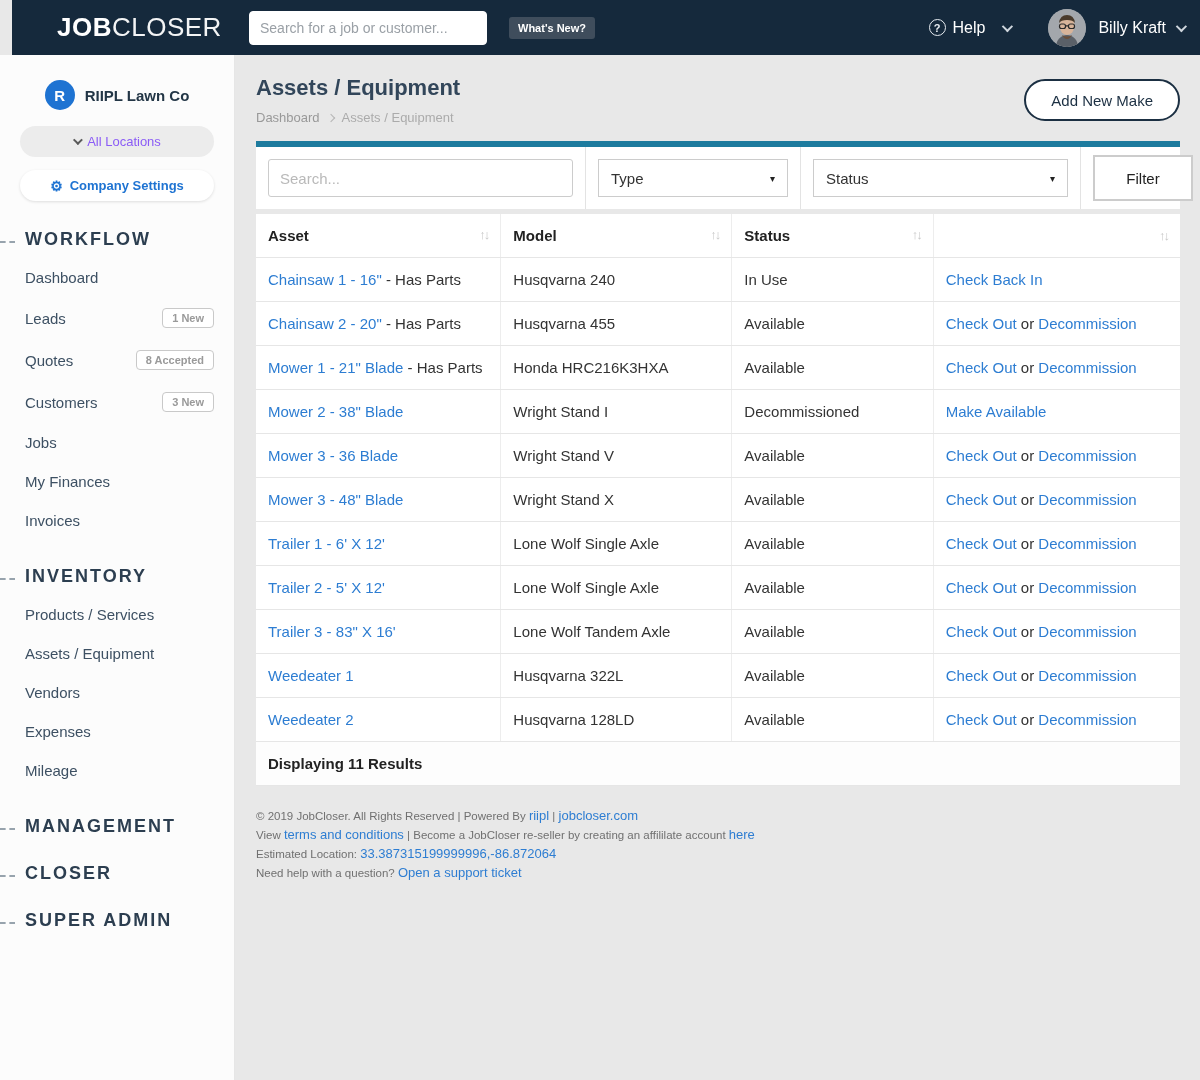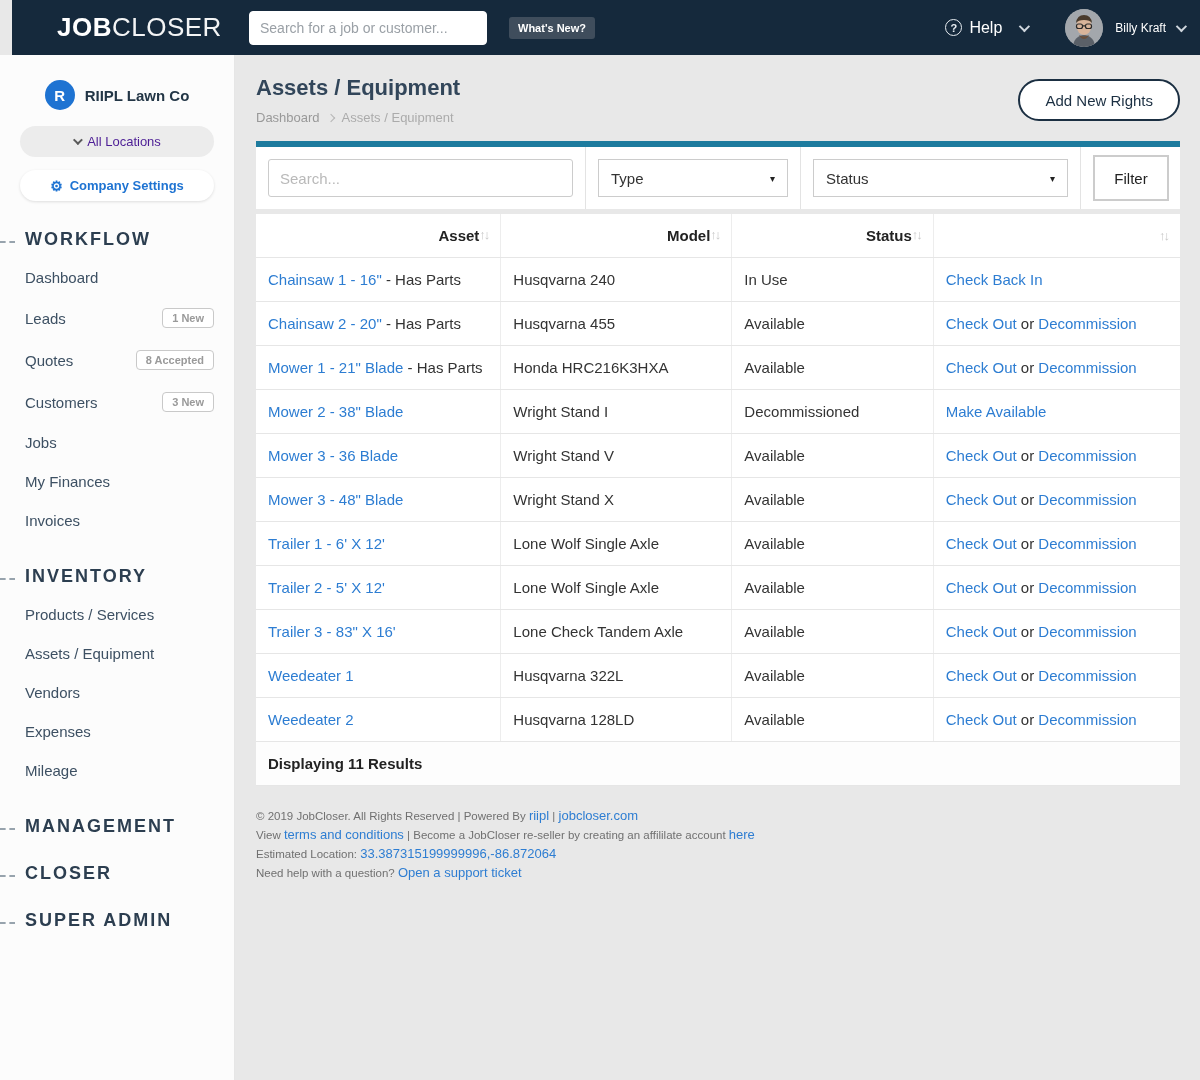--- a/index.html
+++ b/index.html
@@ -13,29 +13,29 @@
   .nav-logo b { font-weight:800; }
   .nav-logo span.light { font-weight:300; opacity:.95; }
   .nav-search { width:238px; height:34px; border:1px solid #fff; border-radius:4px; padding:0 10px; font-size:14px; color:#333; outline:none; font-family:inherit; margin-left:2px; }
   .nav-search::placeholder { color:#9aa0a6; }
   .whats-new { margin-left:22px; background:#3f4d5c; color:#fff; font-size:11px; font-weight:bold; padding:5px 9px; border-radius:3px; border:none; cursor:pointer; font-family:inherit; }
   .nav-right { margin-left:auto; display:flex; align-items:center; padding-right:28px; color:#fff; }
   .help-group { display:flex; align-items:center; gap:7px; font-size:16px; }
   .q-icon { width:17px; height:17px; border:1.5px solid #e8edf2; border-radius:50%; display:inline-flex; align-items:center; justify-content:center; font-size:11px; color:#e8edf2; font-weight:bold; }
   .chev { display:inline-block; width:8px; height:8px; border-right:2px solid #cfd6dd; border-bottom:2px solid #cfd6dd; transform:rotate(45deg) translateY(-2px); margin-left:10px; }
   .avatar { width:38px; height:38px; border-radius:50%; overflow:hidden; margin:0 12px 0 38px; background:#9aa0a6; flex:none; }
-  .user-name { font-size:12px; }
+  .user-name { font-size:16px; }
 
   
   .sidebar { position:absolute; top:55px; left:0; width:235px; height:1025px; background:#fcfcfc; border-right:1px solid #e6e6e6; }
   .company { display:flex; align-items:center; justify-content:center; gap:10px; margin:25px 0 16px; }
   .company-logo { width:30px; height:30px; border-radius:50%; background:#1e73d2; color:#fff; display:flex; align-items:center; justify-content:center; font-size:15px; font-weight:bold; }
   .company-name { font-size:15px; font-weight:bold; color:#233646; }
   .pill { width:194px; margin:0 auto 13px; height:31px; border-radius:999px; display:flex; align-items:center; justify-content:center; gap:7px; font-size:13px; cursor:pointer; }
-  .pill.locations { background:#ececec; color:#4c1d95; }
+  .pill.locations { background:#ececec; color:#8b5cf6; }
   .pill.settings { background:#fff; color:#1e73d2; font-weight:bold; box-shadow:0 1px 3px rgba(0,0,0,.12); }
   .pill .chev-dark { display:inline-block; width:7px; height:7px; border-right:2px solid #5a5a5a; border-bottom:2px solid #5a5a5a; transform:rotate(45deg) translateY(-2px); }
   .gear { font-size:14px; line-height:1; }
   .sidebar-nav { margin-top:28px; }
   .nav-section-header { position:relative; padding-left:25px; font-size:18px; font-weight:bold; letter-spacing:2px; color:#2c3e50; margin:26px 0 8px; }
   .nav-section-header .dashes { position:absolute; left:0; top:55%; width:15px; border-top:2px dashed #97a3ad; }
   .nav-item { display:flex; align-items:center; padding:11px 20px 11px 25px; font-size:15px; color:#3d5063; cursor:pointer; }
   .badge { margin-left:auto; border:1px solid #c9c9c9; border-radius:4px; color:#9a9a9a; font-size:11px; font-weight:bold; padding:3px 9px; background:#fff; }
 
   
@@ -51,28 +51,28 @@
   .filter-card { margin-top:16px; background:#fff; border-top:6px solid #1d7b9e; display:flex; height:68px; }
   .filter-sec { padding:12px; display:flex; align-items:center; }
   .filter-sec.s1 { flex:0 0 330px; border-right:1px solid #e3e3e3; }
   .filter-sec.s2 { flex:0 0 215px; border-right:1px solid #e3e3e3; }
   .filter-sec.s3 { flex:0 0 280px; border-right:1px solid #e3e3e3; }
   .filter-sec.s4 { flex:1; justify-content:center; }
   .filter-search { width:100%; height:38px; border:1px solid #ccc; border-radius:3px; padding:12px 11px; font-size:15px; color:#333; outline:none; font-family:inherit; }
   .filter-search::placeholder { color:#b9b9b9; }
   .select-box { width:100%; height:38px; border:1px solid #ccc; display:flex; align-items:center; padding:0 12px; font-size:15px; color:#333; cursor:pointer; background:#fff;justify-content:space-between; }
   .select-box .arrow { margin-left:auto; font-size:10px; color:#222; }
-  .filter-btn { width:76px; height:46px; background:#fff; border:2px solid #ccc; font-size:15px; color:#222; cursor:pointer; font-family:inherit; }
+  .filter-btn { width:100px; height:46px; background:#fff; border:2px solid #ccc; font-size:15px; color:#222; cursor:pointer; font-family:inherit; }
 
   
   .table-card { margin-top:5px; background:#fff; }
   table.assets { width:100%; border-collapse:collapse; table-layout:fixed; }
   table.assets th, table.assets td { text-align:left; padding:13px 12px; font-size:15px; border-bottom:1px solid #e6e6e6; border-right:1px solid #ededed; }
   table.assets th:last-child, table.assets td:last-child { border-right:none; }
-  table.assets th { color:#222; font-weight:bold;text-align:right; }
+  table.assets th { color:#222; font-weight:bold; }
   table.assets col.c1 { width:26.5%; } table.assets col.c2 { width:25%; }
   table.assets col.c3 { width:21.8%; } table.assets col.c4 { width:26.7%; }
   .sort-icon { float:right; color:#c8c8c8; font-size:13px; letter-spacing:-2px; cursor:pointer; }
   td .asset-link, td .action-link { color:#2d7dd2; cursor:pointer; }
   td { color:#333; }
   .tbl-footer td { font-weight:bold; color:#222; padding:15px 12px; background:#fdfdfd; }
 
   
   .page-footer { margin-top:22px; font-size:11.5px; color:#707070; }
   .page-footer .f-line { margin-bottom:3px; line-height:15px; }
@@ -172,21 +172,21 @@
 <div class="main">
   <div class="page-head">
     <div>
       <div class="page-title">Assets / Equipment</div>
       <div class="breadcrumb">
         <span>Dashboard</span>
         <span class="crumb-sep"></span>
         <span class="current">Assets / Equipment</span>
       </div>
     </div>
-    <button class="add-asset-btn">Add New Rights</button>
+    <button class="add-asset-btn">Add New Make</button>
   </div>
 
   <div class="filter-card">
     <div class="filter-sec s1">
       <input class="filter-search" placeholder="Search..." style="">
     </div>
     <div class="filter-sec s2">
       <div class="select-box">
         <span>Type</span>
         <span class="arrow">▾</span>
@@ -263,21 +263,21 @@
             <td><a class="action-link">Check Out</a><span> or </span><a class="action-link">Decommission</a></td>
           </tr>
           <tr>
             <td><a class="asset-link">Trailer 2 - 5' X 12'</a></td>
             <td>Lone Wolf Single Axle</td>
             <td>Available</td>
             <td><a class="action-link">Check Out</a><span> or </span><a class="action-link">Decommission</a></td>
           </tr>
           <tr>
             <td><a class="asset-link">Trailer 3 - 83" X 16'</a></td>
-            <td>Lone Check Tandem Axle</td>
+            <td>Lone Wolf Tandem Axle</td>
             <td>Available</td>
             <td><a class="action-link">Check Out</a><span> or </span><a class="action-link">Decommission</a></td>
           </tr>
           <tr>
             <td><a class="asset-link">Weedeater 1</a></td>
             <td>Husqvarna 322L</td>
             <td>Available</td>
             <td><a class="action-link">Check Out</a><span> or </span><a class="action-link">Decommission</a></td>
           </tr>
           <tr>

